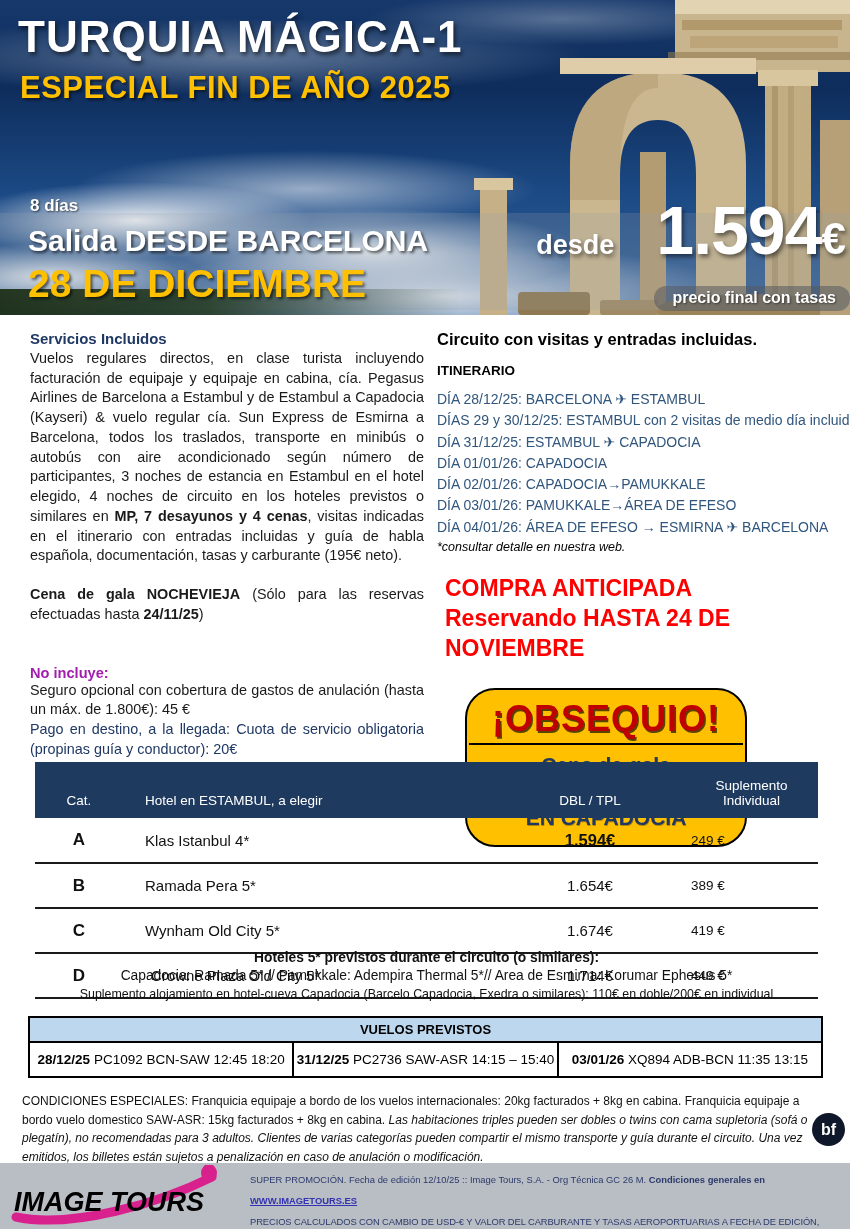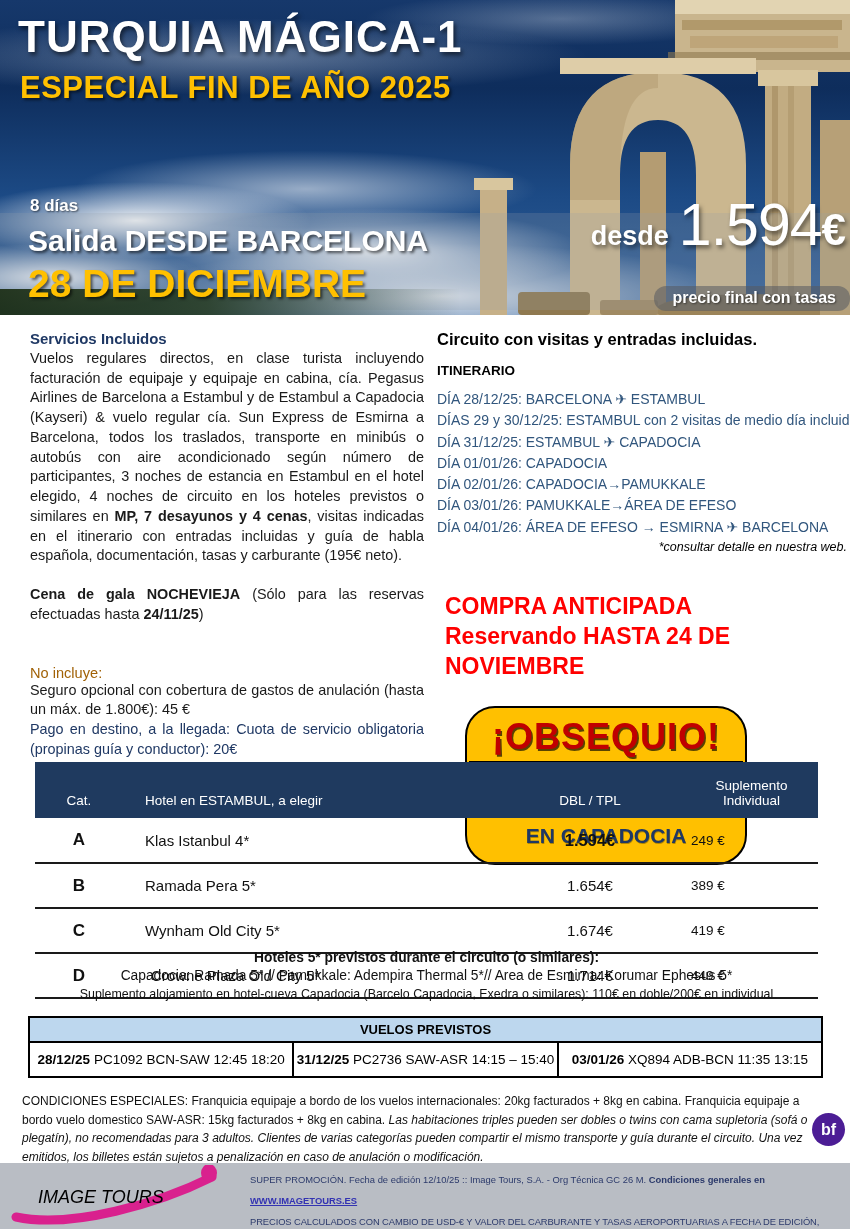--- a/index.html
+++ b/index.html
@@ -28,42 +28,42 @@
                    letter-spacing:.5px; text-shadow:2px 2px 3px rgba(0,0,0,.55); }
   .hero-duration { position:absolute; left:30px; top:196px; font-size:17px; font-weight:bold; color:#ffffff;
                    text-shadow:1px 1px 2px rgba(0,0,0,.6); }
   .hero-departure { position:absolute; left:28px; top:224px; font-size:30px; font-weight:bold; color:#ffffff;
                     text-shadow:2px 2px 3px rgba(0,0,0,.6); }
   .hero-date { position:absolute; left:28px; top:262px; font-size:39px; font-weight:bold; color:#FFC000;
                text-shadow:2px 2px 3px rgba(0,0,0,.6); }
   .hero-price-wrap { position:absolute; right:4px; top:196px; display:flex; align-items:baseline; color:#ffffff;
                      text-shadow:2px 3px 4px rgba(0,0,0,.5); }
   .hero-price-prefix { font-size:27px; font-weight:bold; margin-right:10px; }
-  .hero-price-value { font-size:59px; font-weight:normal; line-height:1; letter-spacing:-1px; }
+  .hero-price-value { font-size:68px; font-weight:bold; line-height:1; letter-spacing:-1px;margin-left:32px; }
   .hero-price-currency { font-size:44px; font-weight:bold; }
   .hero-price-note { position:absolute; right:0; top:286px; background:rgba(85,90,96,.55); color:#ffffff;
                      font-size:16px; font-weight:bold; padding:3px 14px 4px 18px; text-shadow:1px 1px 2px rgba(0,0,0,.5);border-radius:12px; }
 
   
   .col-left { position:absolute; left:30px; top:330px; width:394px; color:#1a1a1a; }
   .svc-heading { color:#1F3864; font-weight:bold; font-size:15px; margin-bottom:2px; }
   .svc-body { font-size:14.4px; line-height:1.37; text-align:justify; }
   .gala { font-size:14.4px; line-height:1.37; text-align:justify; margin-top:19px; }
   .noinc { margin-top:40px; }
-  .noinc-heading { color:#a16207; font-weight:normal; font-size:14.6px; }
+  .noinc-heading { color:#a21caf; font-weight:bold; font-size:14.6px; }
   .noinc-1 { font-size:14.4px; line-height:1.37; text-align:justify; }
   .noinc-2 { color:#1F3864; font-weight:normal; font-size:14.4px; line-height:1.37; text-align:justify; }
 
   
   .col-right { position:absolute; left:437px; top:330px; width:410px; }
   .circuit-heading { font-size:16.5px; font-weight:bold; color:#000; margin-bottom:14px; }
   .itin-label { font-size:13.5px; font-weight:bold; color:#000; margin-bottom:11px; }
   .itin-line { font-size:14px; color:#31567D; line-height:1.52; white-space:nowrap; }
-  .web-note { font-size:12.5px; font-style:italic; color:#000; margin-top:2px;text-align:right; }
-  .promo { margin-top:38px; padding-left:8px; }
+  .web-note { font-size:12.5px; font-style:italic; color:#000; margin-top:2px; }
+  .promo { margin-top:20px; padding-left:8px; }
   .promo-line { color:#FF0000; font-weight:bold; font-size:23px; line-height:1.3; }
   .badge { margin:24px 0 0 28px; width:282px; background:#FFC000; border:2.5px solid #000;
            border-radius:30px; padding:10px 6px 14px 6px; text-align:center; }
   .badge-title { color:#C00000; font-weight:bold; font-size:36px; letter-spacing:1px; line-height:1.05;
                  text-shadow:1.5px 1.5px 0 rgba(0,0,0,.65); }
   .badge-sep { border:none; border-top:2px solid #000; margin:6px -4px 7px -4px; }
   .badge-line { color:#1F3864; font-weight:bold; font-size:21px; line-height:1.25;
                 text-shadow:.5px .5px 0 rgba(0,0,0,.3); }
 
   
@@ -93,27 +93,27 @@
   .flights th { background:#BDD7EE; border:2.5px solid #000; font-size:13px; font-weight:bold; color:#000;
                 text-align:center; padding:4px; }
   .flights td { border:2.5px solid #000; font-size:13.5px; color:#000; text-align:center; padding:9px 2px;
                 white-space:nowrap; }
 
   
   .conditions { position:absolute; left:22px; top:1092px; width:802px; font-size:12px; color:#111; line-height:1.55; }
   .cond-italic { font-style:italic; }
   .cond-bold { font-weight:bold; display:block; }
   .bf-badge { position:absolute; left:812px; top:1113px; width:33px; height:33px; border-radius:50%;
-              background:#4c1d95; color:#ffffff; font-size:16px; font-weight:bold;
+              background:#0f172a; color:#ffffff; font-size:16px; font-weight:bold;
               display:flex; align-items:center; justify-content:center; }
 
   
   .footer { position:absolute; left:0; top:1163px; width:850px; height:66px; background:#B9BDC4; }
   .logo { position:absolute; left:10px; top:2px; width:230px; height:62px; }
-  .logo-text { position:absolute; left:28px; top:22px; font-size:18px; font-weight:normal; font-style:italic;
+  .logo-text { position:absolute; left:4px; top:22px; font-size:27px; font-weight:bold; font-style:italic;
                color:#000; letter-spacing:0; white-space:nowrap; }
   .footer-text { position:absolute; left:250px; top:6px; width:592px; color:#2C3A6B; font-size:9.4px; line-height:2.25; }
   .ft-bold { font-weight:bold; }
   .ft-link { color:#3333B2; font-weight:bold; text-decoration:underline; }
   .ft-line2 { letter-spacing:-.1px; }
 </style>
 </head>
 <body>
 
 <div class="page">

